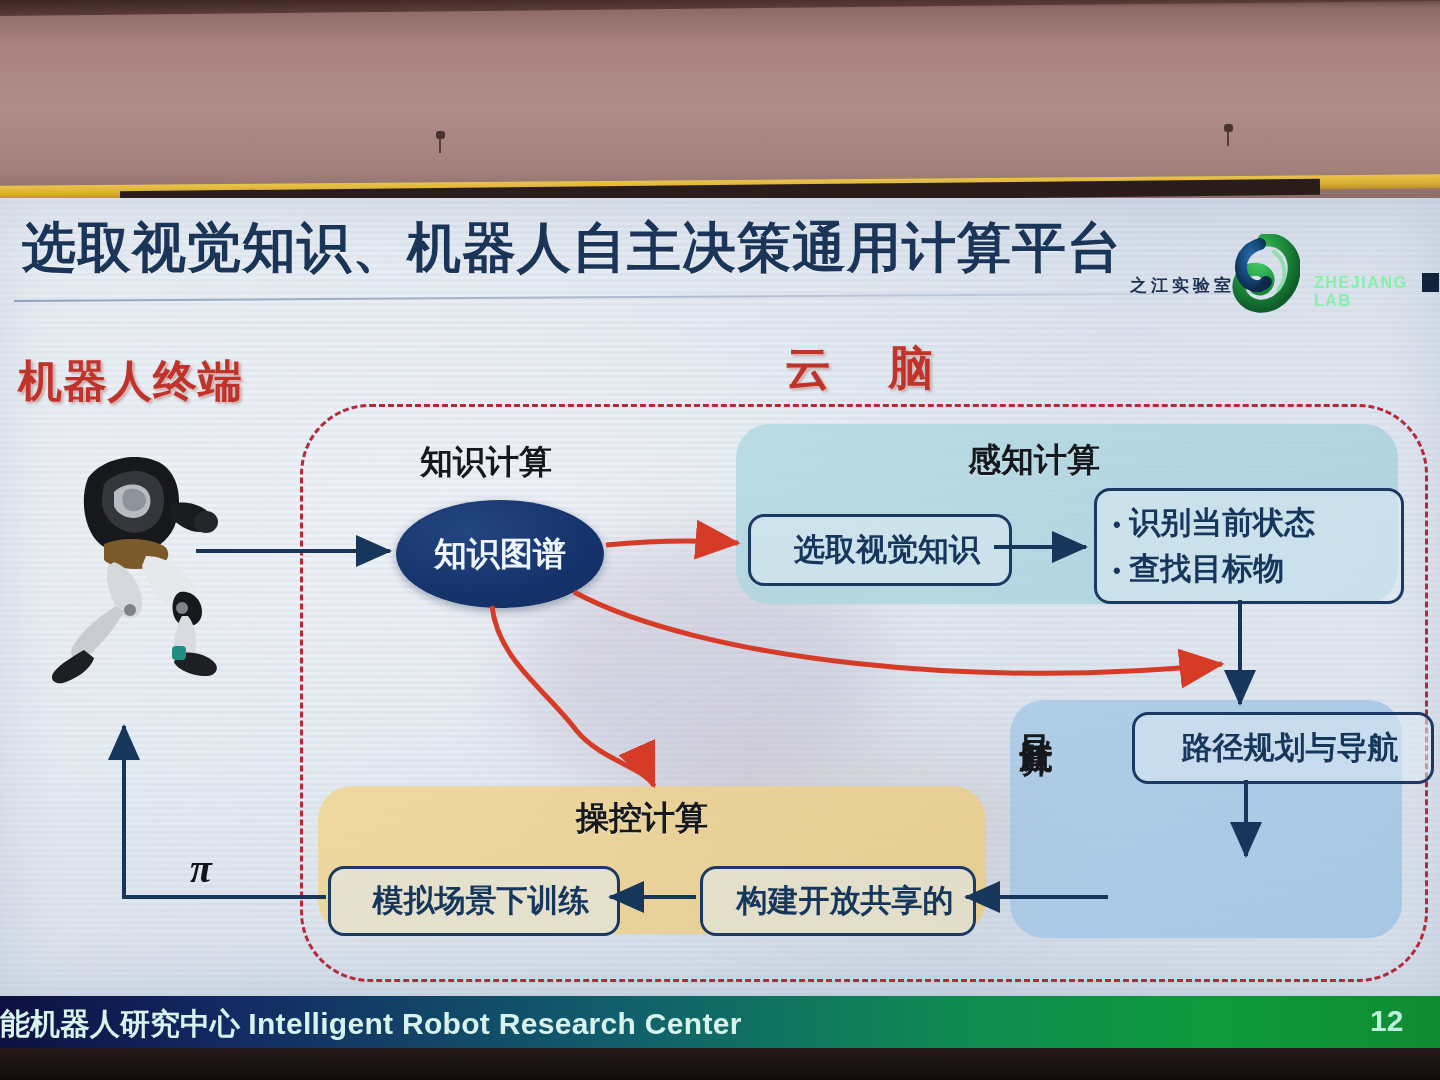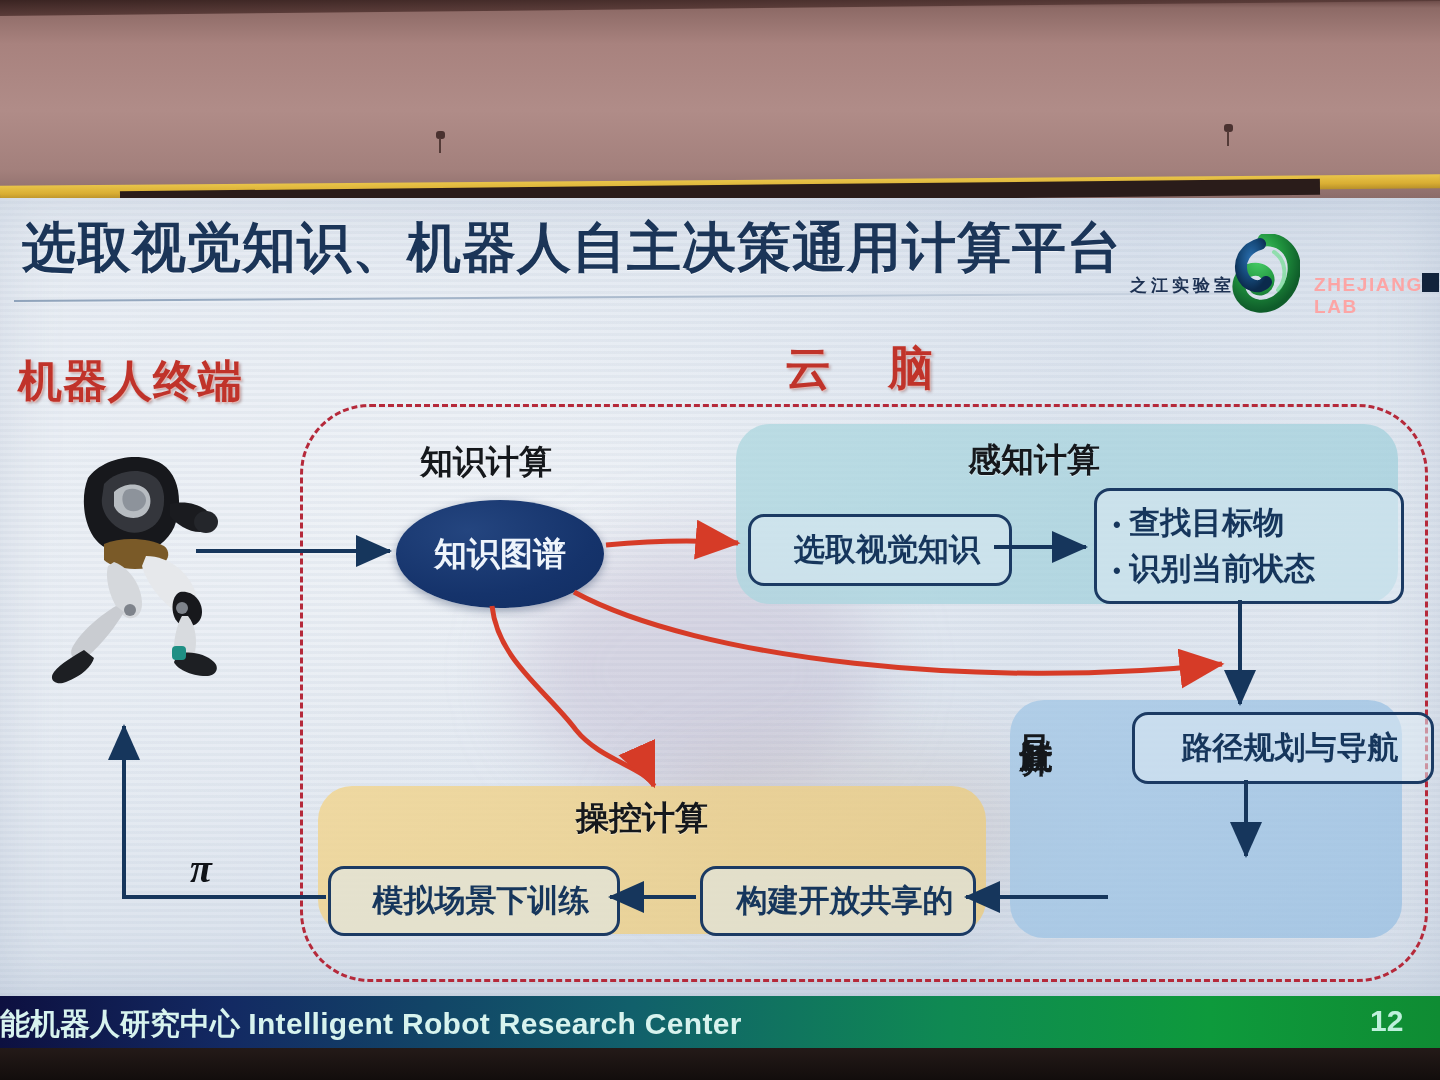--- a/index.html
+++ b/index.html
@@ -31,21 +31,21 @@
 
   
   .title{position:absolute;left:22px;top:212px;width:1160px;height:70px;
     font-size:54px;font-weight:bold;letter-spacing:1px;color:#1b3558;white-space:nowrap;
     text-shadow:0 1px 0 rgba(255,255,255,.6);}
   .title-rule{position:absolute;left:14px;top:296px;width:1270px;height:2px;
     background:linear-gradient(90deg,#8fa3bb,#b9c6d6 70%,#cfd8e4);transform:rotate(-0.35deg);}
   .logo-wrap{position:absolute;left:1130px;top:252px;width:305px;height:66px;}
   .logo-cn{position:absolute;left:0px;top:22px;font-size:17px;font-weight:bold;color:#1d3152;letter-spacing:4px;}
   .logo-mark{position:absolute;left:100px;top:-18px;width:70px;height:80px;}
-  .logo-en{position:absolute;left:184px;top:22px;font-size:19px;font-weight:bold;color:#fca5a5;letter-spacing:1.6px;}
+  .logo-en{position:absolute;left:184px;top:22px;font-size:16px;font-weight:bold;color:#86efac;letter-spacing:1.6px;}
   .logo-sq{position:absolute;left:292px;top:21px;width:17px;height:19px;background:#12243c;}
 
   
   .robot-term{position:absolute;left:18px;top:352px;font-size:44px;font-weight:bold;color:#c0332a;
     text-shadow:1px 1px 0 rgba(255,190,180,.55), 2px 2px 3px rgba(90,20,15,.35);letter-spacing:1px;}
   .cloud-brain{position:absolute;left:785px;top:338px;font-size:46px;font-weight:bold;color:#c0332a;
     letter-spacing:22px;text-shadow:1px 1px 0 rgba(255,190,180,.5),2px 2px 3px rgba(90,20,15,.3);}
 
   .cloud-border{position:absolute;left:300px;top:404px;width:1122px;height:572px;
     border:3px dashed #b5293a;border-radius:70px;}
@@ -186,25 +186,25 @@
   <div class="hdr" style="left:576px;top:796px;">操控计算</div>
   <div class="hdr-vert" style="left:1020px;top:708px;">导航计算</div>
 
   <div class="ellipse" style="left:396px;top:500px;width:208px;height:108px;">知识图谱</div>
 
   <div class="box" style="left:748px;top:514px;width:244px;height:66px;">选取视觉知识</div>
 
   <div class="box two-line" style="left:1094px;top:488px;width:288px;height:110px;">
     <div class="li">
       <span style="font-size:22px;vertical-align:middle;">•</span>
-      <span>查找目标物</span>
+      <span>识别当前状态</span>
     </div>
     <div class="li">
       <span style="font-size:22px;vertical-align:middle;">•</span>
-      <span>识别当前状态</span>
+      <span>查找目标物</span>
     </div>
   </div>
 
   <div class="box" style="left:1104px;top:712px;width:282px;height:66px;margin-left:28px;">路径规划与导航</div>
 
 
   <div class="box" style="left:328px;top:866px;width:272px;height:64px;">模拟场景下训练</div>
 
   <div class="box" style="left:700px;top:866px;width:256px;height:64px;">构建开放共享的</div>
 

